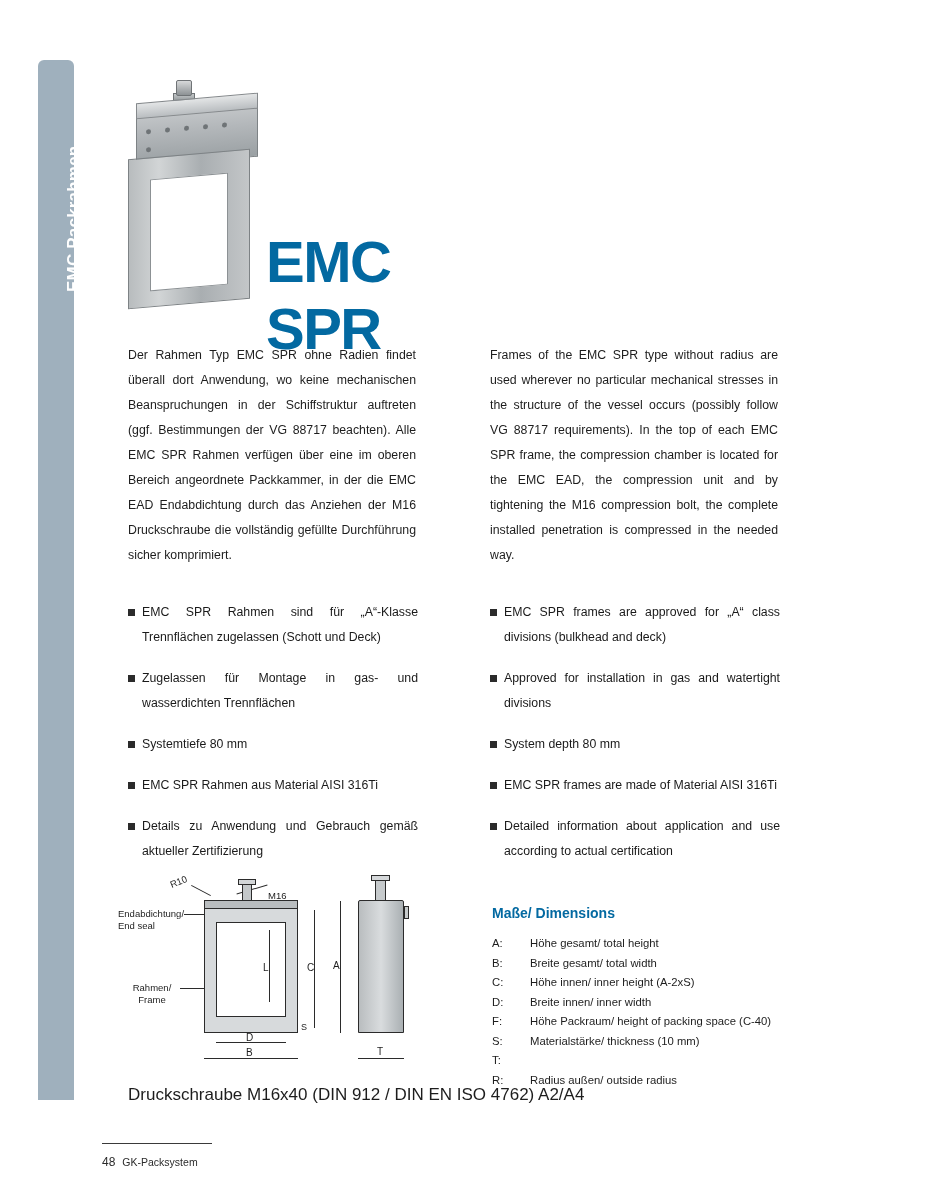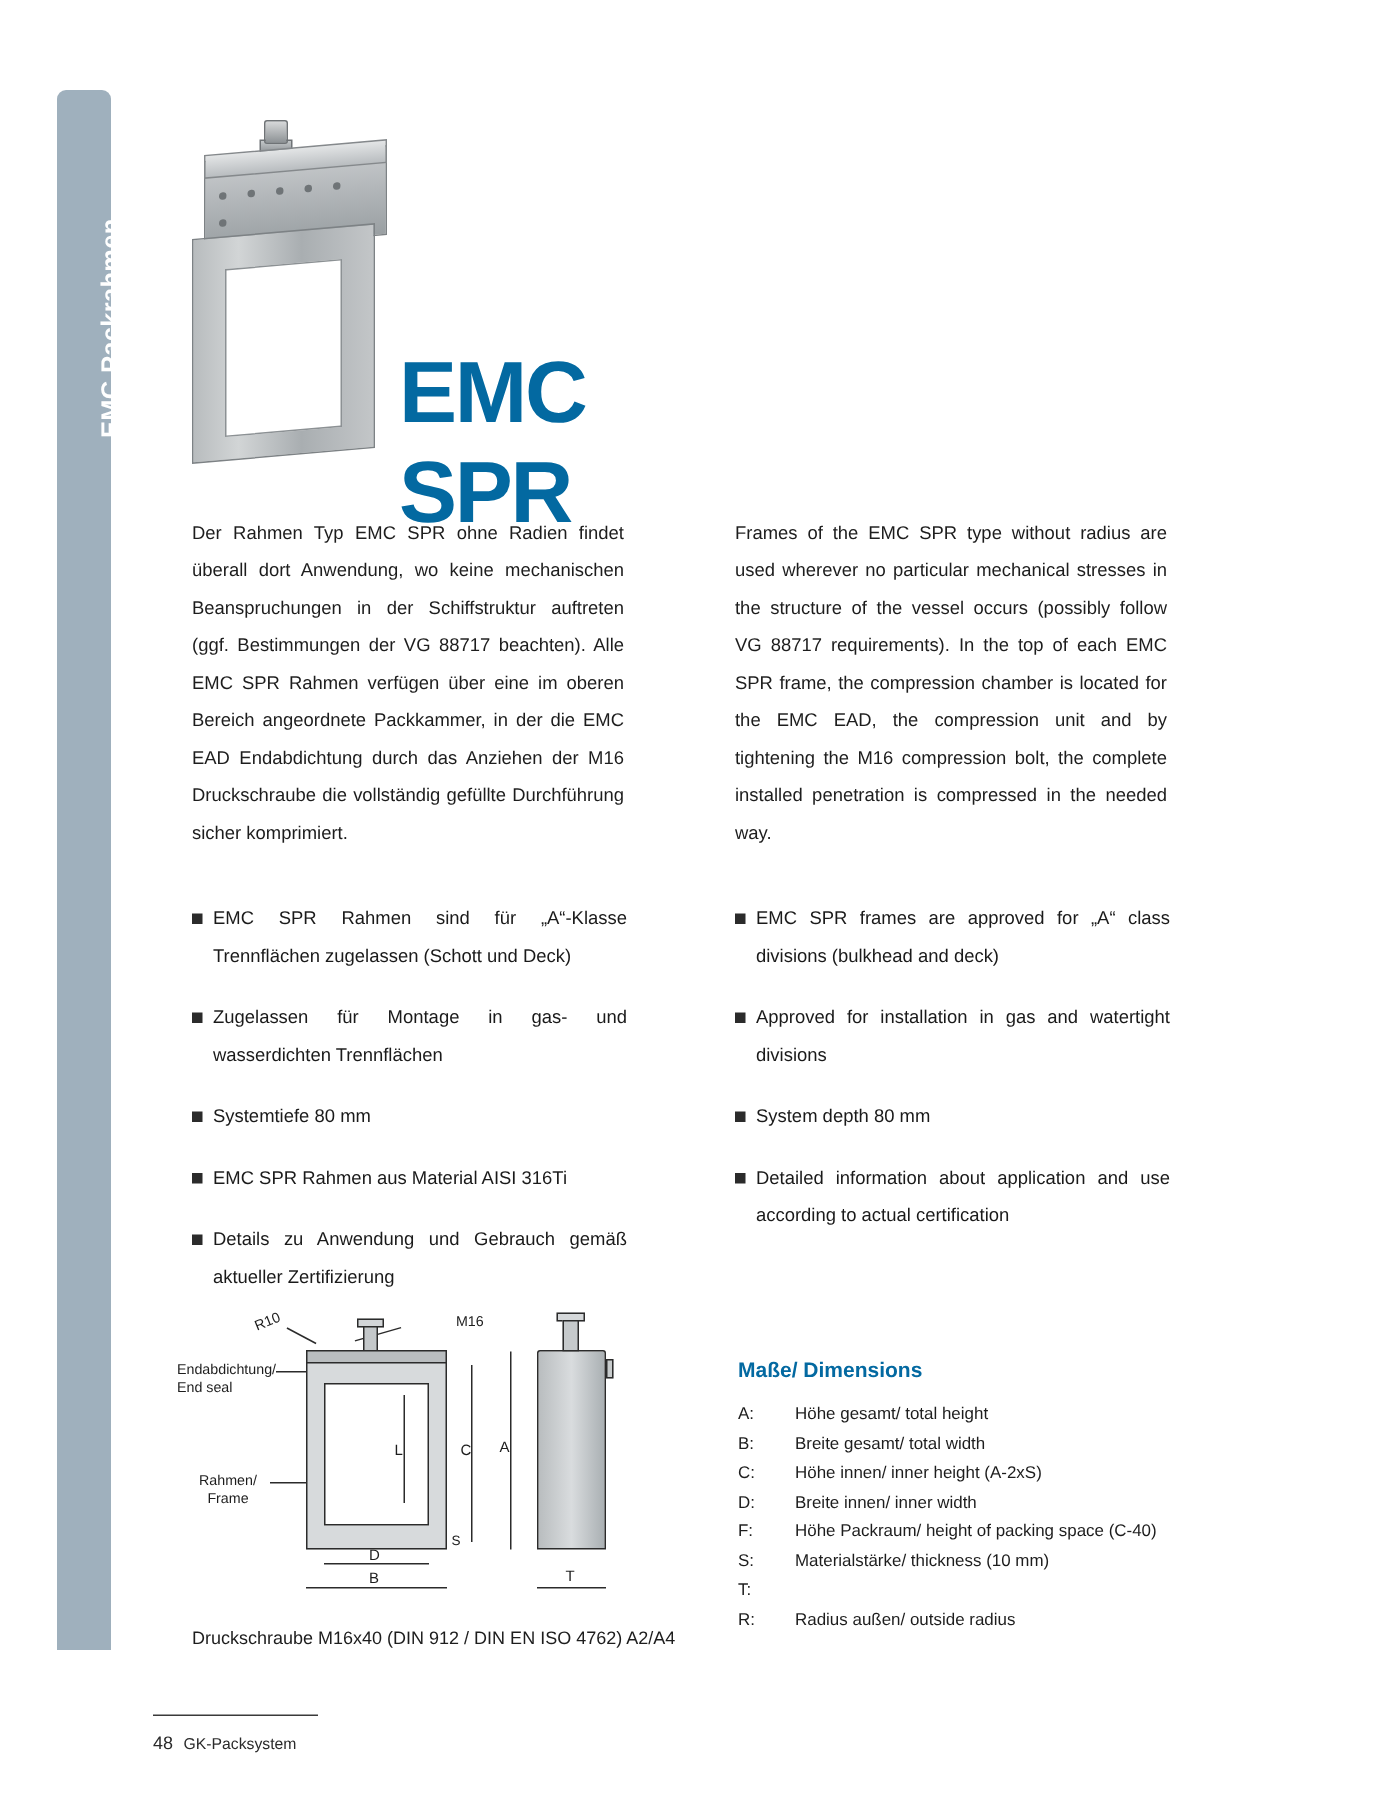--- a/index.html
+++ b/index.html
@@ -248,21 +248,21 @@
   }
   .dimline {
     position: absolute;
     background: #2b2b2b;
   }
 
   .caption {
     position: absolute;
     left: 128px;
     top: 1085px;
-    font-size: 12px;
+    font-size: 17px;
     color: #1d1d1d;
   }
 
   
   .dims {
     position: absolute;
     left: 492px;
     top: 905px;
     width: 330px;
   }
@@ -333,29 +333,30 @@
   <div class="bullet">EMC SPR Rahmen sind für „A“-Klasse Trennflächen zugelassen (Schott und Deck)</div>
   <div class="bullet">Zugelassen für Montage in gas- und wasserdichten Trennflächen</div>
   <div class="bullet">Systemtiefe 80 mm</div>
   <div class="bullet">EMC SPR Rahmen aus Material AISI 316Ti</div>
   <div class="bullet">Details zu Anwendung und Gebrauch gemäß aktueller Zertifizierung</div>
 </div>
 <div class="bullets right">
   <div class="bullet">EMC SPR frames are approved for „A“ class divisions (bulkhead and deck)</div>
   <div class="bullet">Approved for installation in gas and watertight divisions</div>
   <div class="bullet">System depth 80 mm</div>
+  <div class="bullet">EMC SPR frames are made of Material AISI 316Ti</div>
   <div class="bullet">Detailed information about application and use according to actual certification</div>
 </div>
 
 <div class="drawing">
 
   <div class="draw-label" style="left:52px; top:6px; transform:rotate(-22deg);">R10</div>
   <div class="leader" style="left:72px; top:20px; width:22px; height:1px; transform:rotate(28deg);"></div>
 
-  <div class="draw-label" style="left:150px; top:6px;margin-left:36px;">M16</div>
+  <div class="draw-label" style="left:150px; top:20px;">M16</div>
   <div class="leader" style="left:118px; top:19px; width:32px; height:1px; transform:rotate(-16deg);"></div>
 
   <div class="draw-label" style="left:0px; top:38px; width:64px; white-space:pre-line;">Endabdichtung/
 End seal</div>
   <div class="leader" style="left:66px; top:44px; width:22px; height:1px;"></div>
 
   <div class="draw-label" style="left:4px; top:112px; width:60px; white-space:pre-line;text-align:center;">Rahmen/
 Frame</div>
   <div class="leader" style="left:62px; top:118px; width:26px; height:1px;"></div>
 

